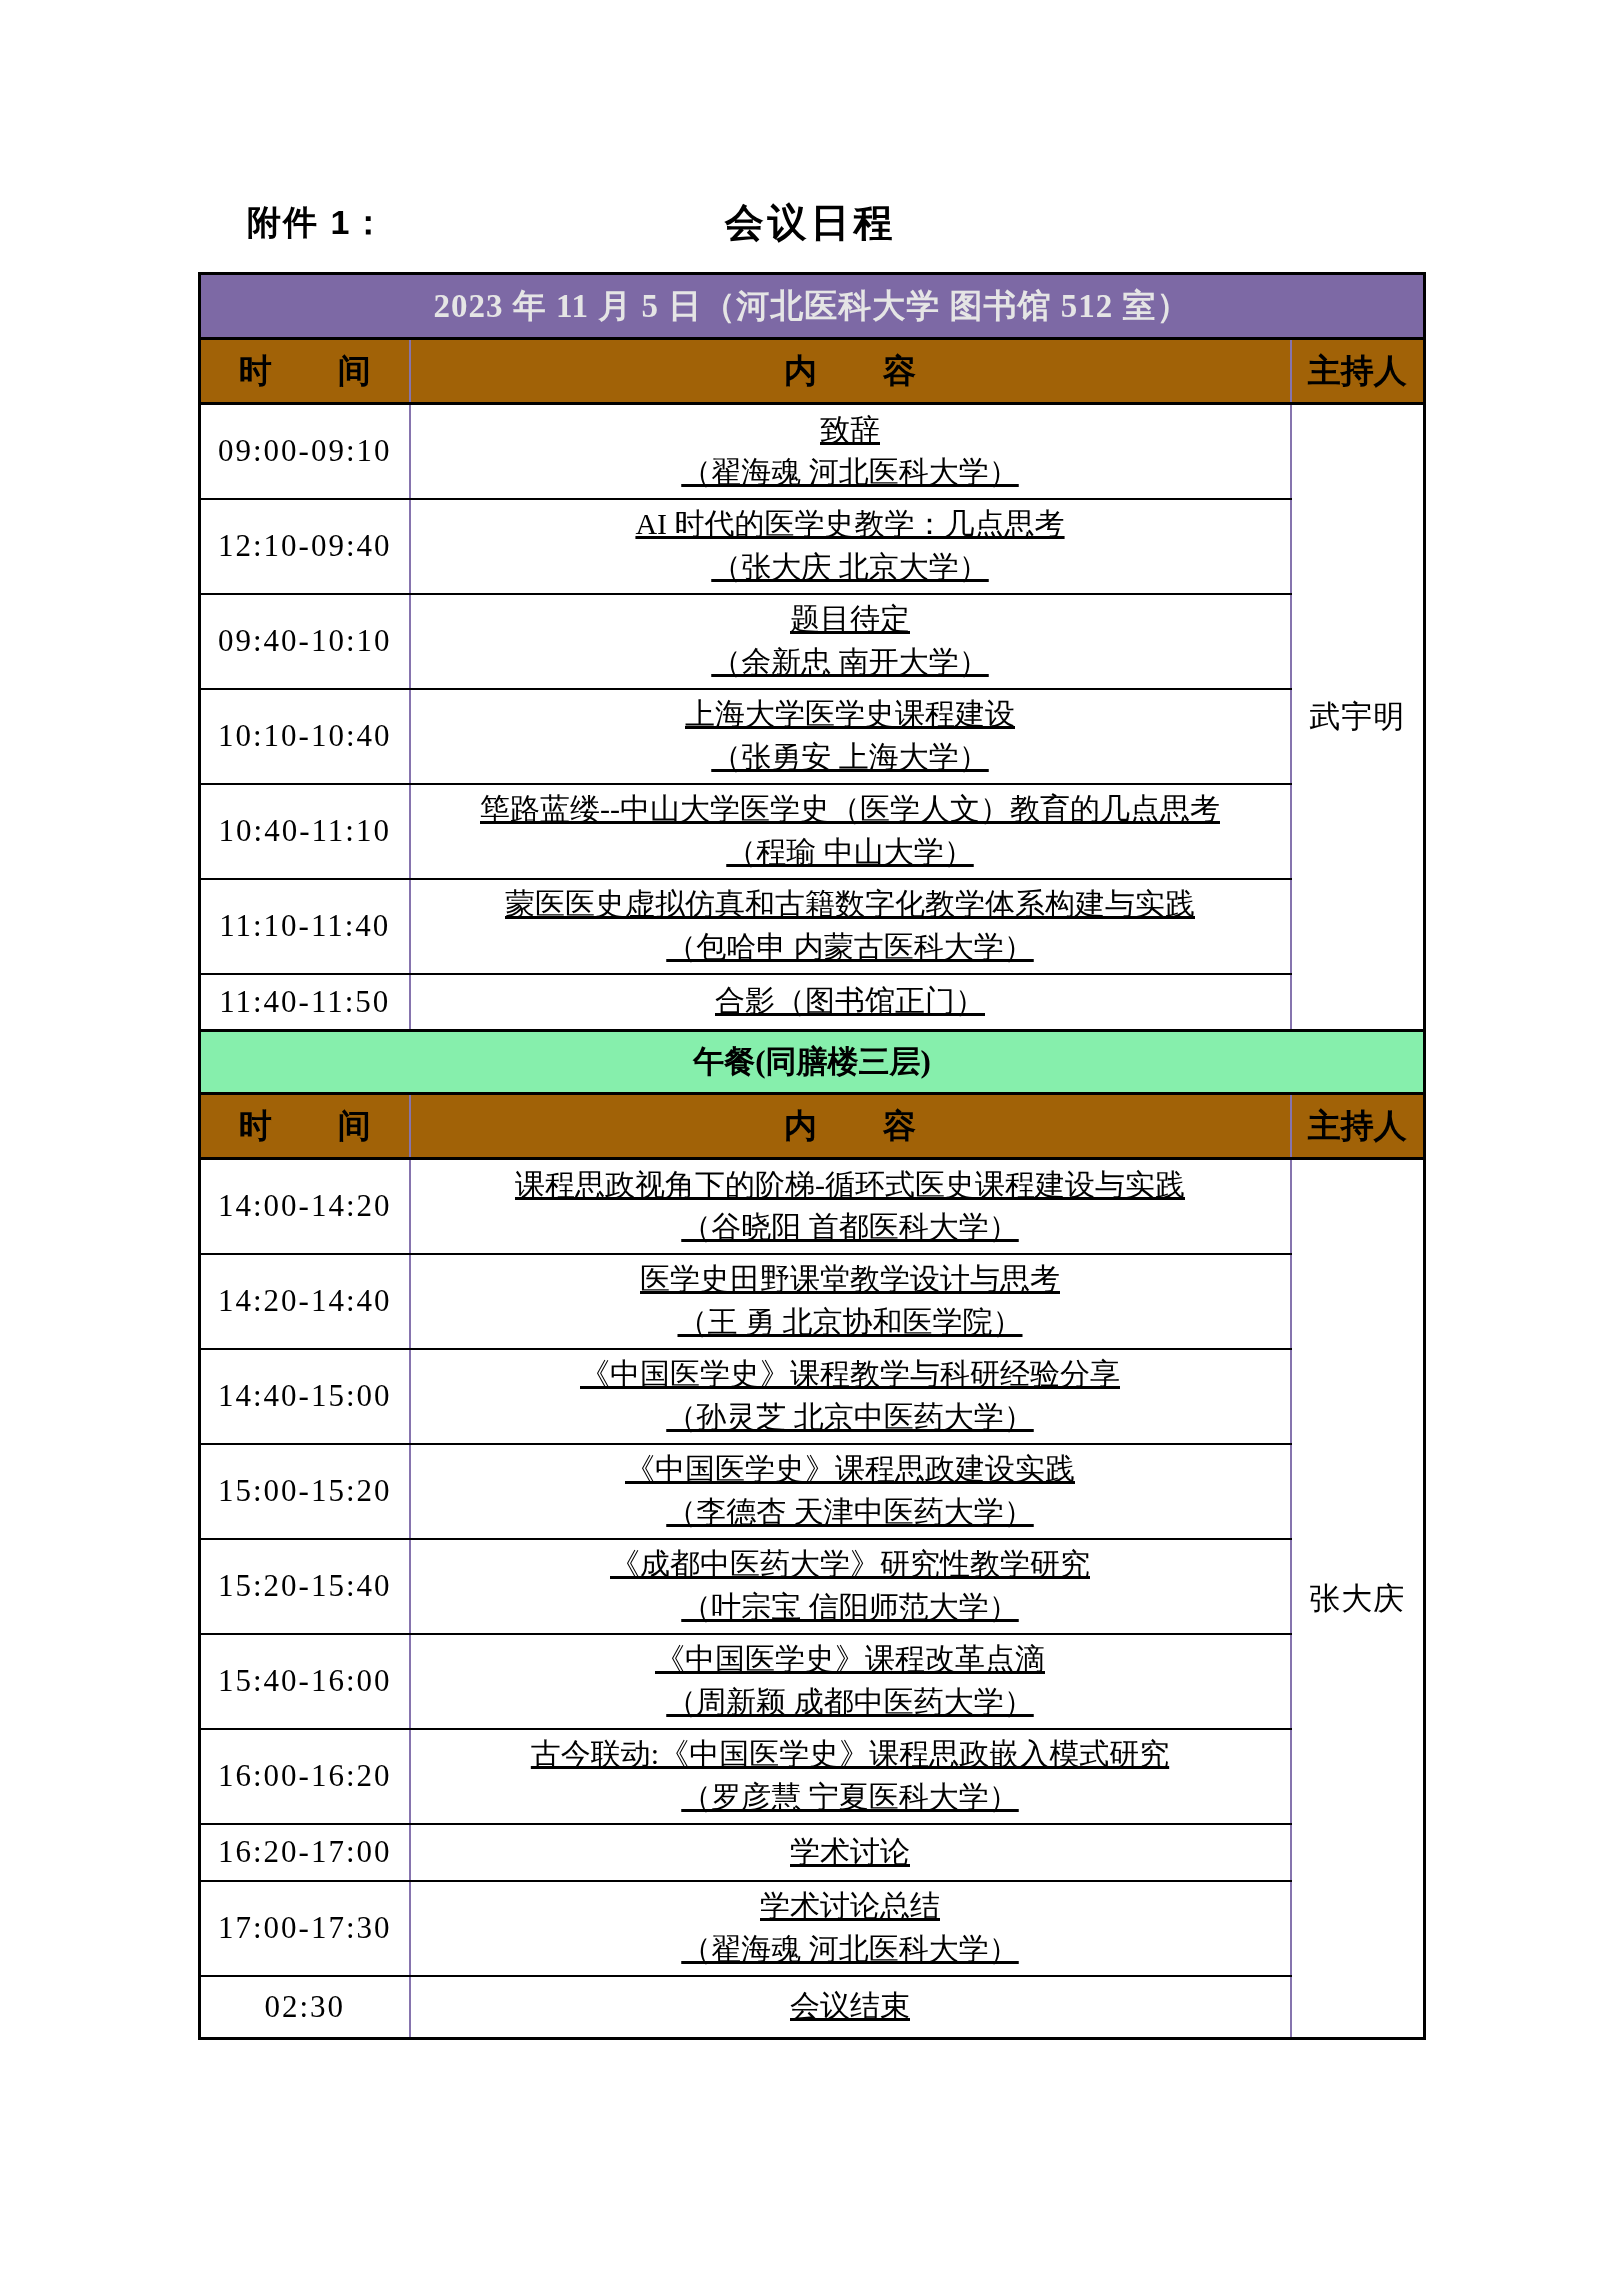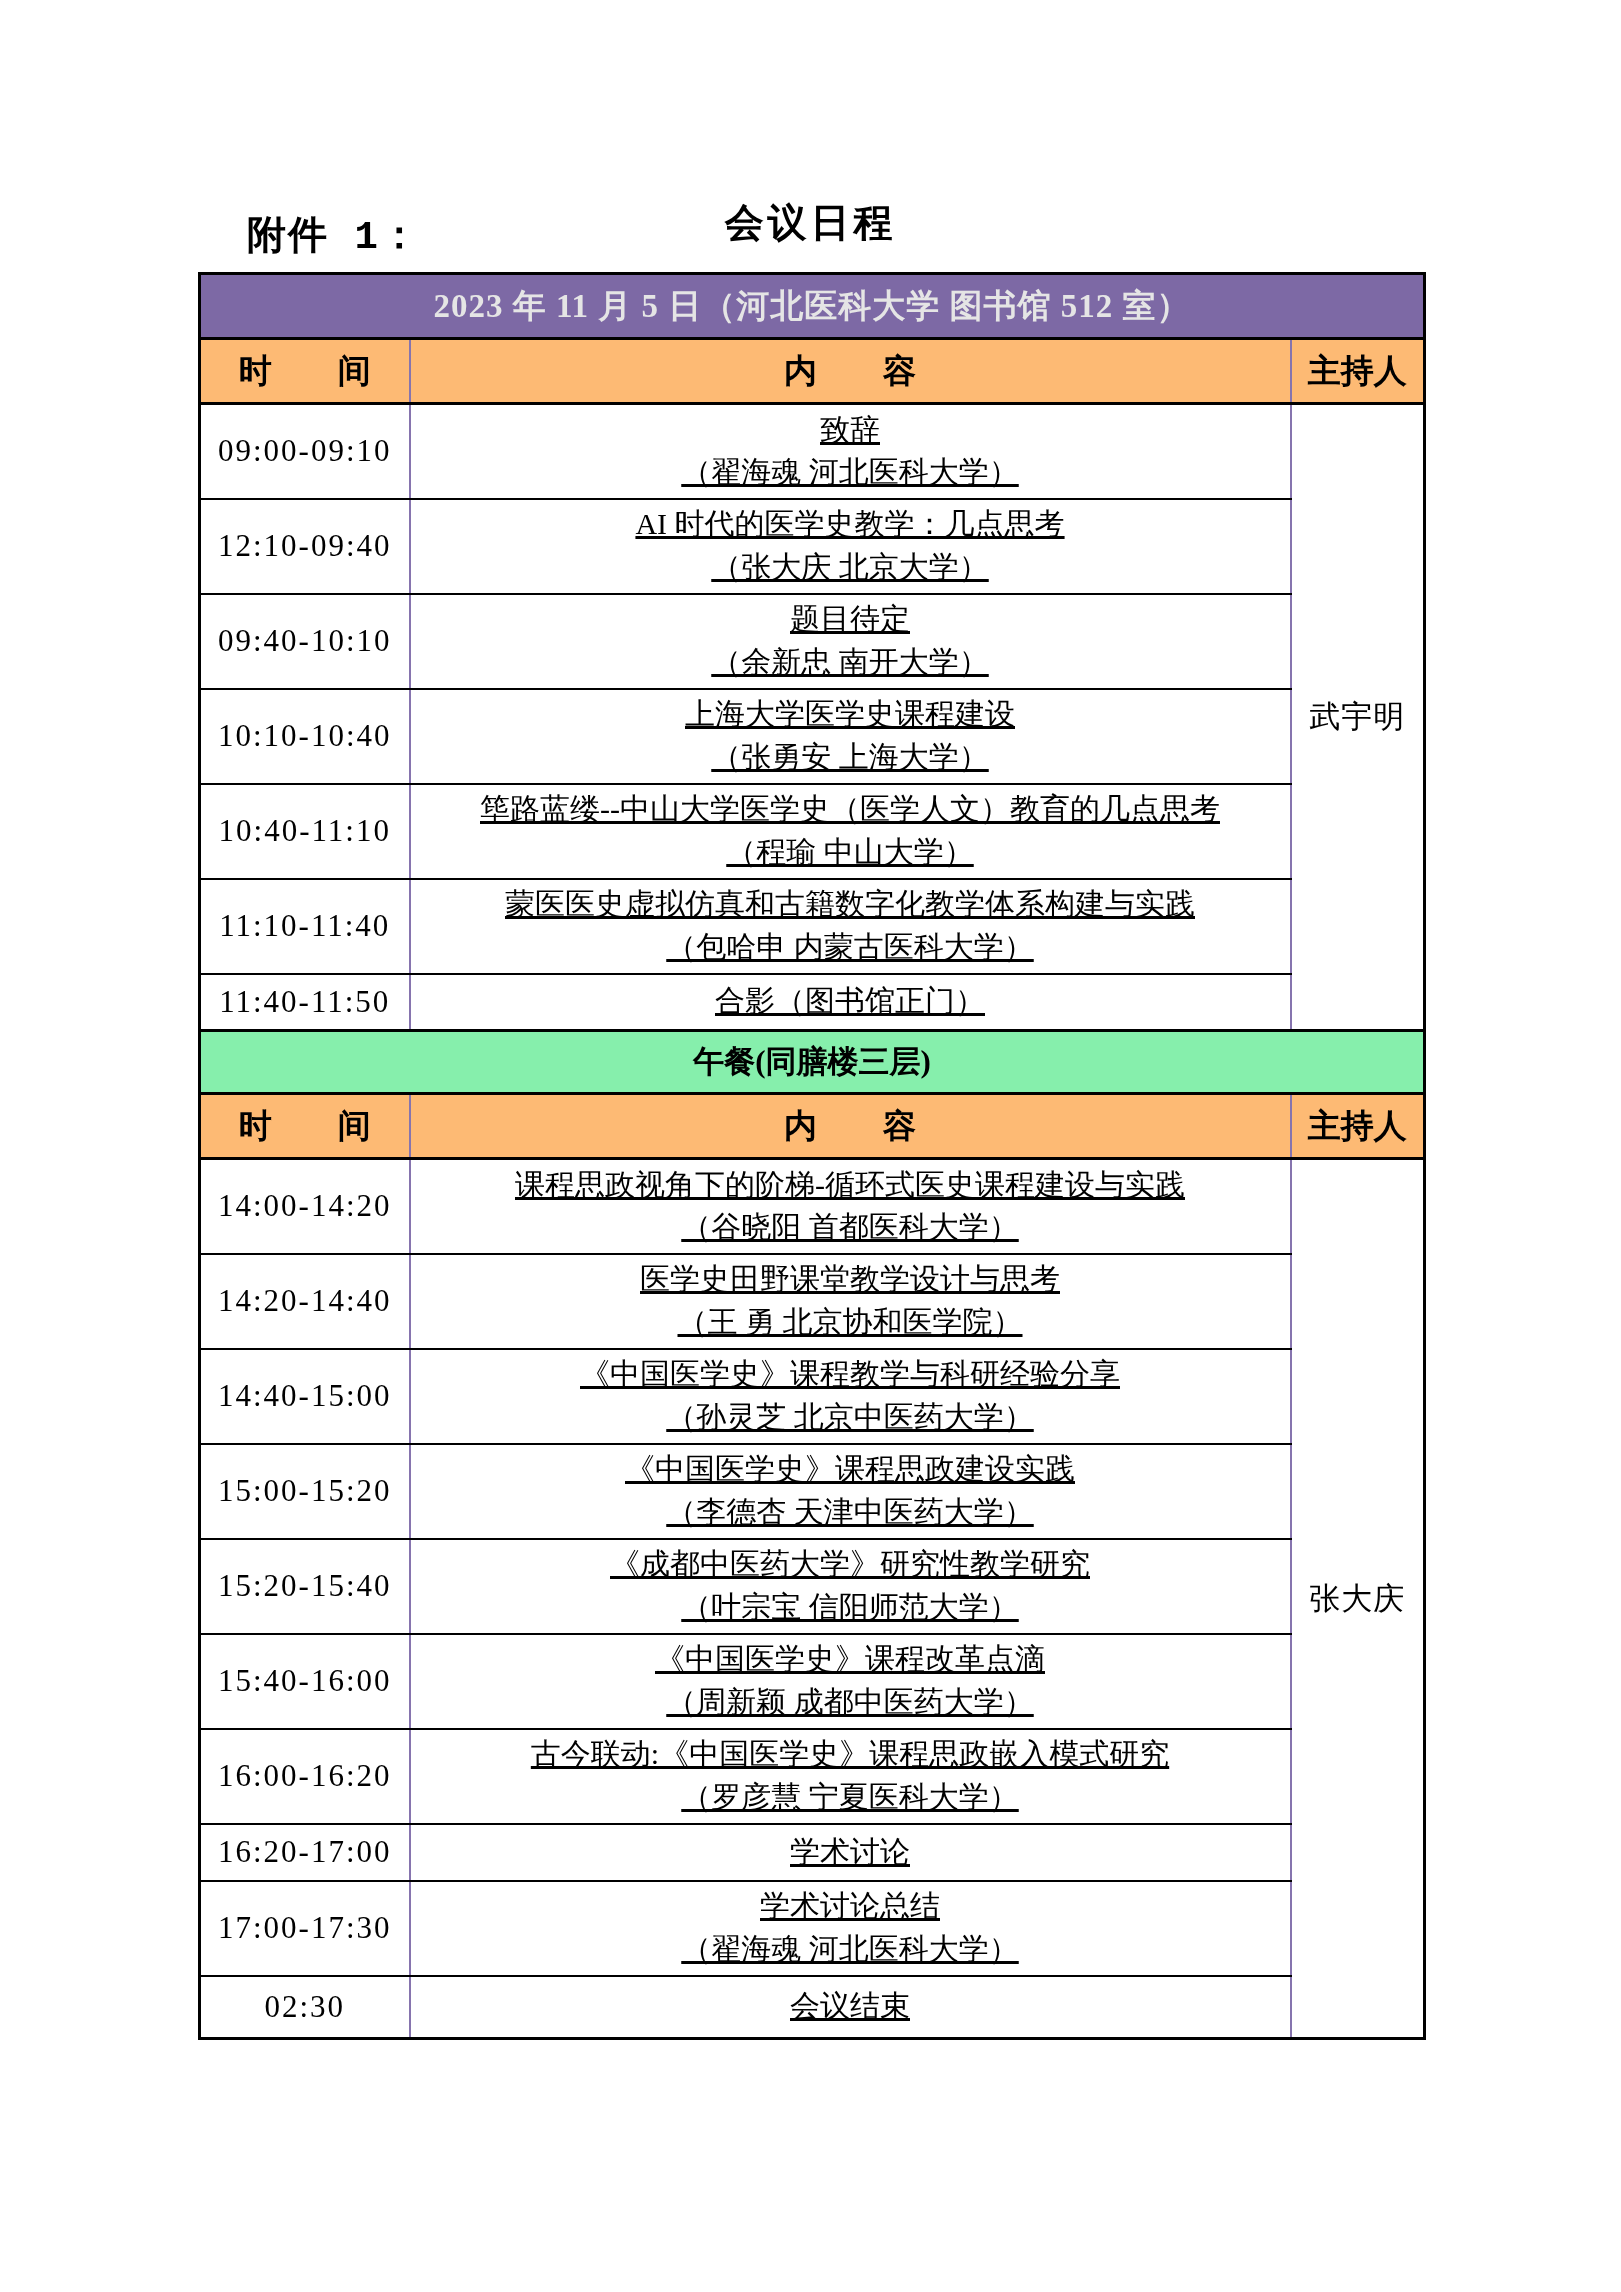--- a/index.html
+++ b/index.html
@@ -3,23 +3,23 @@
 <meta charset="utf-8">
 <style>
   html,body{margin:0;padding:0;background:#ffffff;}
   body{
     width:1621px;height:2293px;position:relative;
     font-family:"Liberation Serif","DejaVu Serif",serif;
     color:#000;
   }
   .titlebar{position:absolute;left:198px;top:196px;width:1225px;height:59px;}
   .attachment-label{
-    position:absolute;left:49px;top:12px;
-    font-family:Liberation Mono, monospace;
-    font-weight:bold;font-size:39px;letter-spacing:2px;
+    position:absolute;left:49px;top:4px;
+    font-family:Liberation Sans, sans-serif;
+    font-weight:bold;font-size:34px;letter-spacing:2px;
   }
   .doc-title{
     position:absolute;left:0;top:0;width:1225px;text-align:center;
     font-family:"Liberation Sans","DejaVu Sans",sans-serif;
     font-weight:bold;font-size:39px;letter-spacing:3.9px;
   }
   table.schedule{
     position:absolute;left:198px;top:272px;width:1225px;
     border-collapse:collapse;table-layout:fixed;
     border:3.9px solid #000;
@@ -28,21 +28,21 @@
   col.c-content{width:881px;}
   col.c-mod{width:134px;}
   td{padding:0;vertical-align:middle;text-align:center;overflow:hidden;}
   tr.h-date{height:65px;}
   tr.h-date td{
     background:#7D69A5;color:#e5e5e5;font-weight:bold;font-size:33px;
     border-bottom:3.9px solid #000;letter-spacing:1px;
   }
   tr.h-cols{height:65px;}
   tr.h-cols td{
-    background:#fdba74;font-weight:bold;font-size:33px;
+    background:#a16207;font-weight:bold;font-size:33px;
     border-bottom:3.9px solid #000;
   }
   td.v-sep{border-right:2px solid #8674AE;}
   tr.session td{border-bottom:2.9px solid #000;}
   tr.session td.moderator{border-bottom:none;}
   tr.r2{height:95px;}
   tr.r1{height:57px;}
   tr.r1b{height:63px;}
   td.time{font-size:31px;letter-spacing:2px;}
   td.content .t,td.content .p{line-height:1.42;font-size:30px;text-decoration:underline;}

